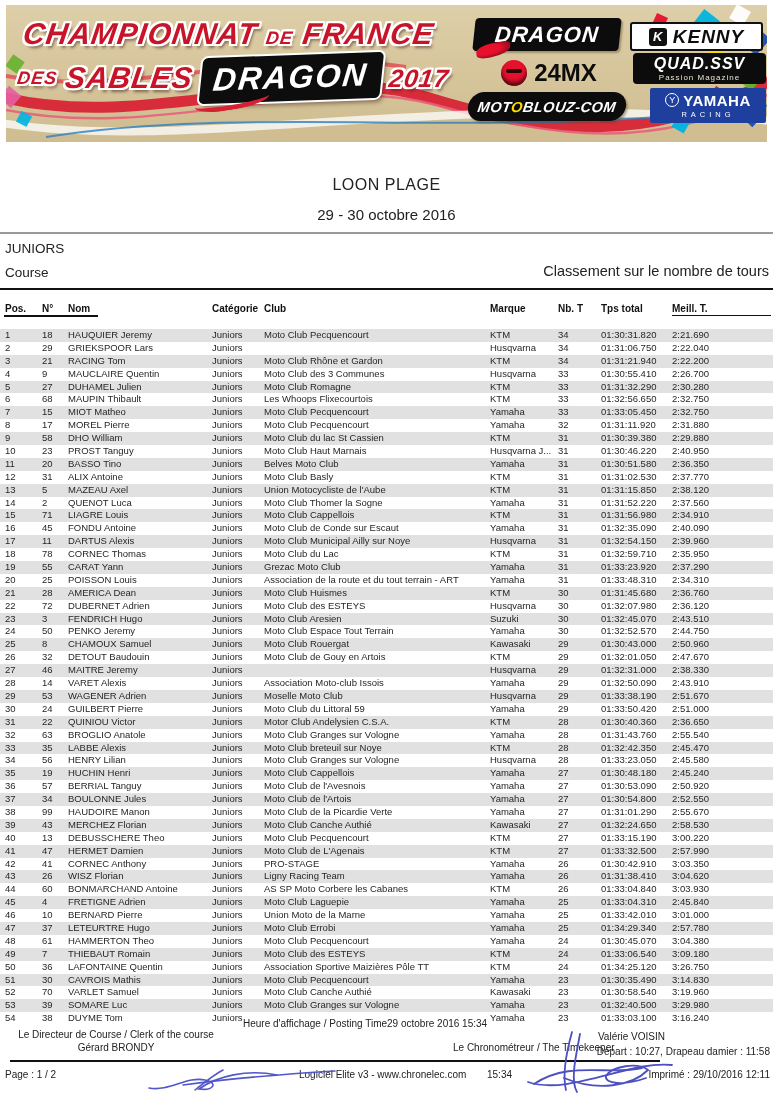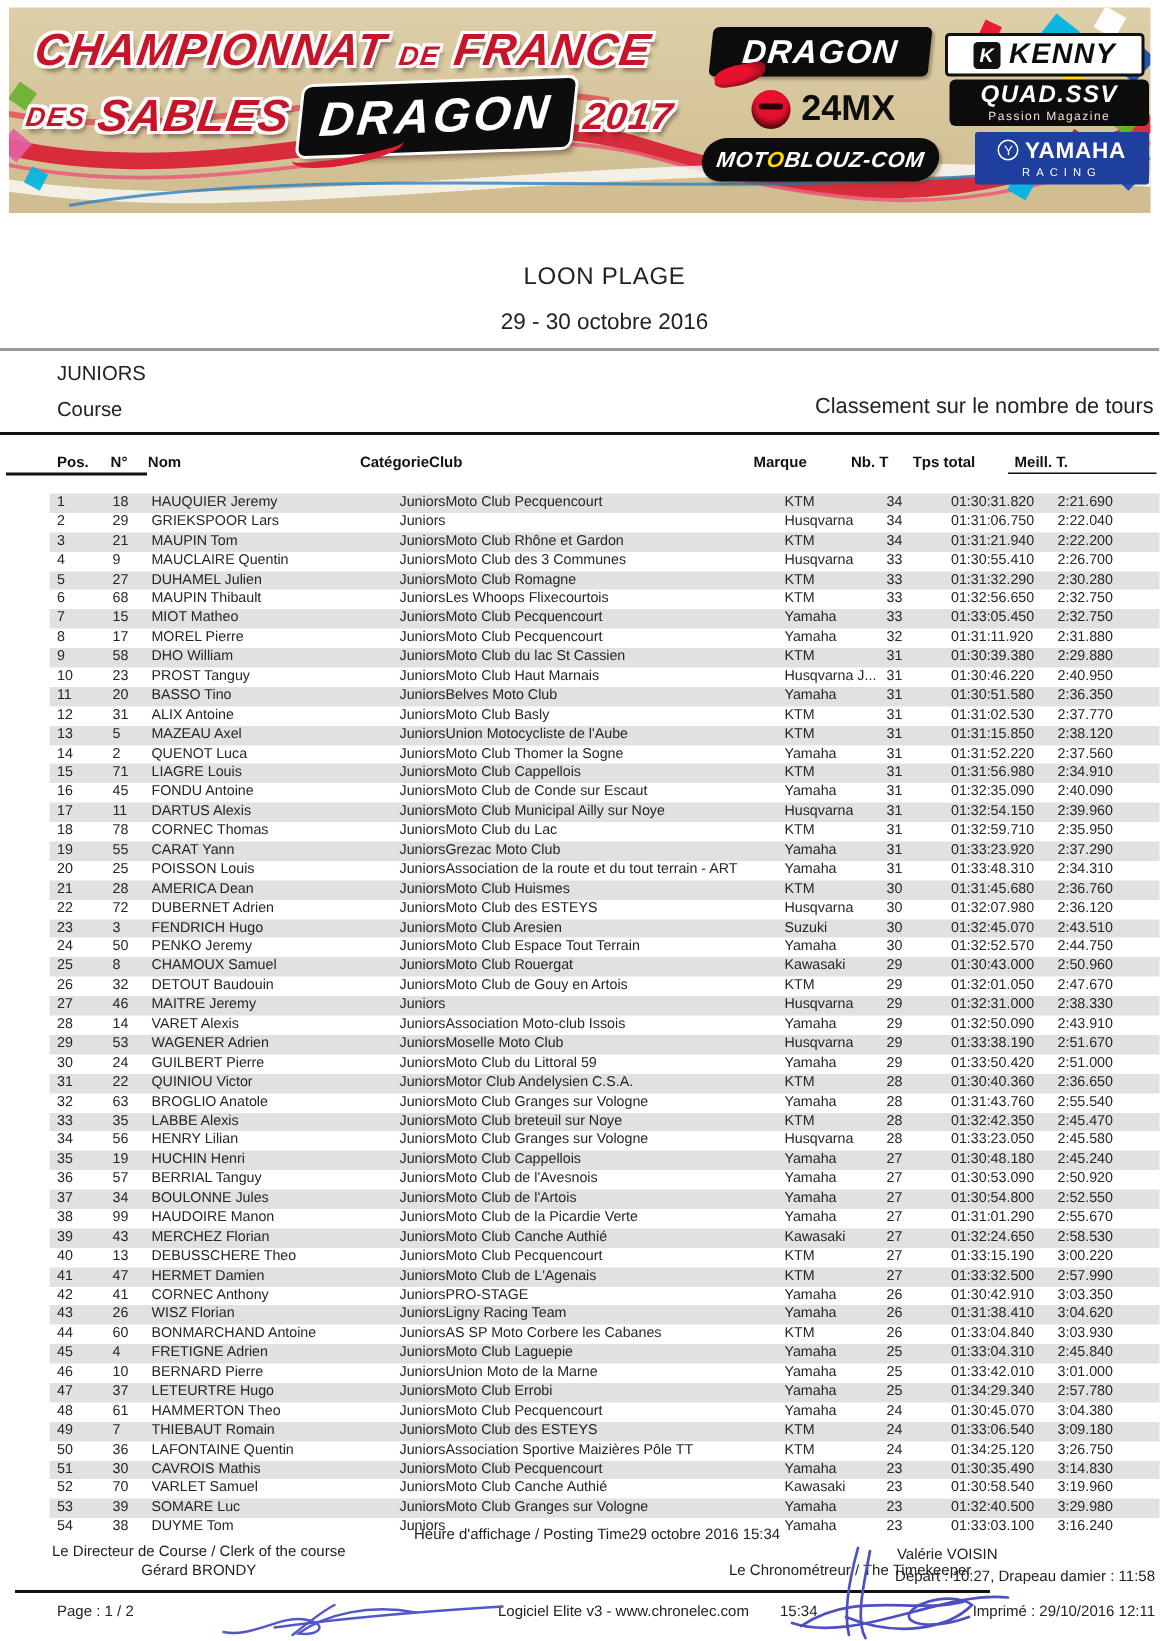--- a/index.html
+++ b/index.html
@@ -2,21 +2,21 @@
 <html><head>
 <meta charset="utf-8">
 <style>
   * { margin:0; padding:0; box-sizing:border-box; }
   html,body { width:773px; height:1094px; }
   body {
     position:relative; background:#ffffff; overflow:hidden;
     font-family:"Liberation Sans", sans-serif; color:#1c1c1c;
     -webkit-font-smoothing:antialiased;
   }
-  .abs { position:absolute;padding-left:33px; }
+  .abs { position:absolute; }
 
   
   #banner {
     position:absolute; left:6px; top:5px; width:761px; height:137px;
     background:linear-gradient(180deg,#ddcfa9 0%,#d8c79e 40%,#cfbc90 100%);
     overflow:hidden;
   }
   #banner-svg { position:absolute; left:0; top:0; width:100%; height:100%; }
   .banner-title { position:absolute; left:14px; top:12px; transform:skewX(-8deg); z-index:3; }
   .bt-line { white-space:nowrap; font-style:italic; font-weight:900; letter-spacing:1px;
@@ -88,21 +88,21 @@
   #thead-u-left  { left:4px; top:315px; width:94px; height:2px; background:#111; }
   #thead-u-right { left:672px; top:315px; width:99px; height:1px; background:#111; }
 
   #rows { left:0; top:329px; width:773px; }
   .trow { display:flex; width:773px; height:12.9px; font-size:9.5px; line-height:12.9px; color:#262626; }
   .trow.odd { background:#e1e1e1; }
   .c { white-space:nowrap; overflow:hidden; }
   .c0 { width:35px; padding-left:5px; }
   .c1 { width:33px; padding-left:7px; }
   .c2 { width:144px; }
-  .c3 { width:52px;text-align:right; }
+  .c3 { width:52px; }
   .c4 { width:226px; }
   .c5 { width:68px; }
   .c6 { width:43px; }
   .c7 { width:71px; }
   .c8 { width:101px; }
 
   
   .ftxt { font-size:10px; color:#222; white-space:nowrap; }
   #posting { left:243px; top:1018px; }
   #timekeeper-label { left:453px; top:1019px;margin-top:23px; }
@@ -232,21 +232,21 @@
       <span class="c c3">Juniors</span>
       <span class="c c4"></span>
       <span class="c c5">Husqvarna</span>
       <span class="c c6">34</span>
       <span class="c c7">01:31:06.750</span>
       <span class="c c8">2:22.040</span>
     </div>
     <div class="trow odd">
       <span class="c c0">3</span>
       <span class="c c1">21</span>
-      <span class="c c2">MAUPIN Tom</span>
+      <span class="c c2">RACING Tom</span>
       <span class="c c3">Juniors</span>
       <span class="c c4">Moto Club Rhône et Gardon</span>
       <span class="c c5">KTM</span>
       <span class="c c6">34</span>
       <span class="c c7">01:31:21.940</span>
       <span class="c c8">2:22.200</span>
     </div>
     <div class="trow">
       <span class="c c0">4</span>
       <span class="c c1">9</span>

